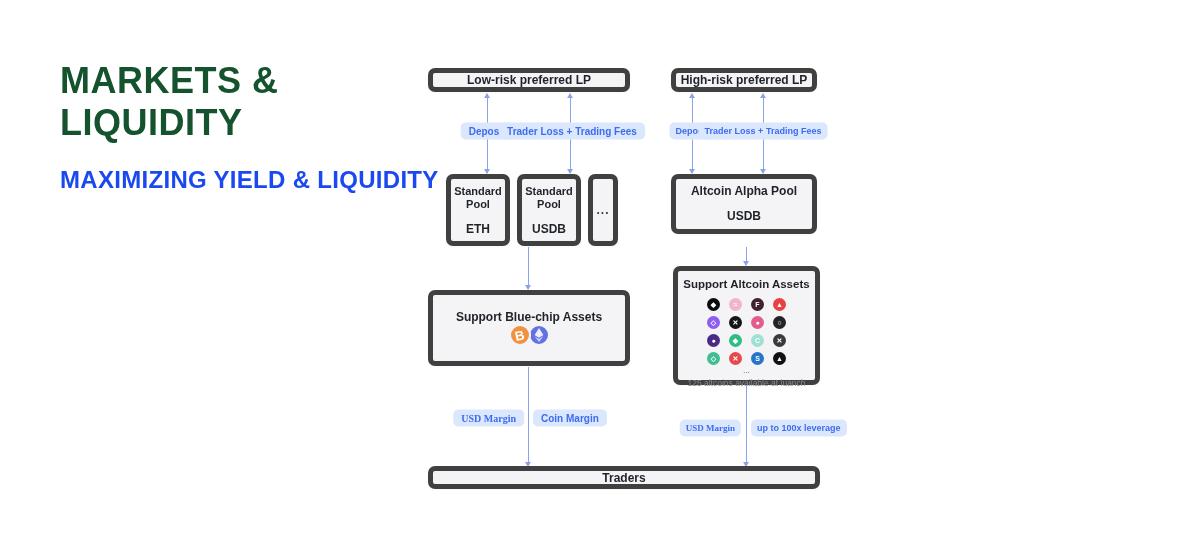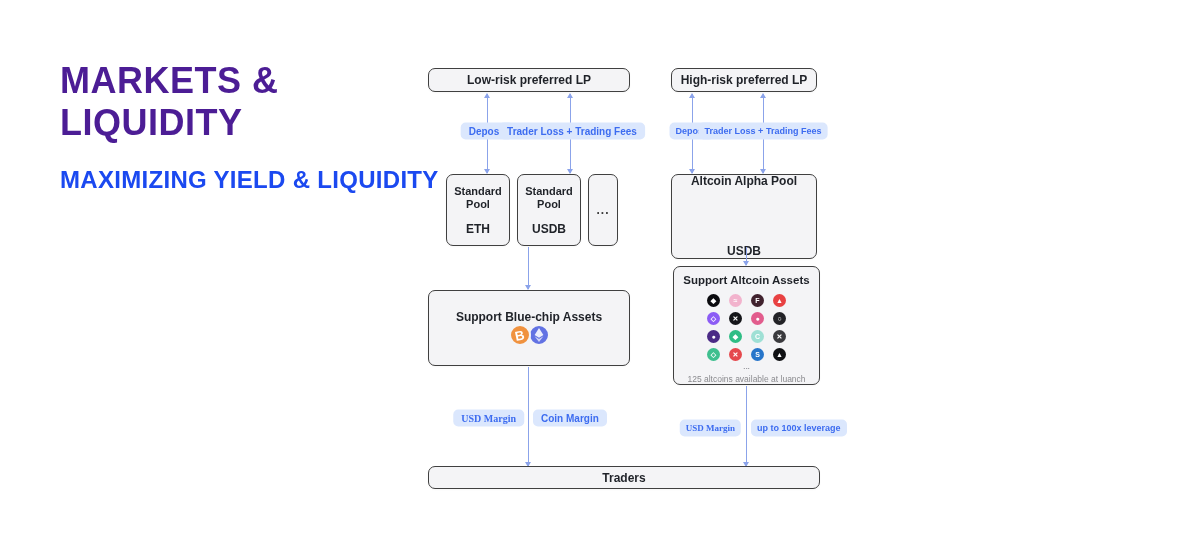--- a/index.html
+++ b/index.html
@@ -4,32 +4,32 @@
 <style>
   * { margin:0; padding:0; box-sizing:border-box; }
   html,body { background:#ffffff; }
   .slide {
     position:relative; width:1200px; height:545px; background:#ffffff;
     font-family:"Liberation Sans", sans-serif; overflow:hidden;
   }
   
   .title {
     position:absolute; left:60px; top:60px;
-    font-size:36px; line-height:42px; font-weight:800; color:#4c1d95; letter-spacing:.5px;
+    font-size:36px; line-height:42px; font-weight:800; color:#14532d; letter-spacing:.5px;
   }
   .subtitle {
     position:absolute; left:60px; top:166px;
     font-size:24px; font-weight:800; color:#1b49f0; letter-spacing:.3px;
   }
   .logo { position:absolute; left:38px; top:478px; display:flex; align-items:center; }
   .logo-text { font-size:38px; font-weight:800; color:#1c49e0; letter-spacing:-1px; }
   .logo-mark { margin-left:3px; margin-top:4px; }
   
   .gbox {
-    position:absolute; background:#f4f4f6; border:1px solid #404040; border-radius:7px;
+    position:absolute; background:#f4f4f6; border:5px solid #404040; border-radius:7px;
     color:#1f2228; font-weight:700; display:flex; flex-direction:column;
     align-items:center; justify-content:center; text-align:center;
     box-shadow:0 1px 2px rgba(0,0,0,.03);
   }
   .hdr { font-size:12px; flex-direction:row; }
   .pool { font-size:11px; line-height:13px; }
   .pool .asset { margin-top:12px; font-size:12px; }
   .dots { font-size:12px; color:#3a3a3a; letter-spacing:1px; }
   .pill {
     position:absolute; background:#dbe7fd; color:#3d6cf0; font-weight:700;
@@ -106,21 +106,21 @@
 
   <div class="gbox pool" style="left:446px;top:174px;width:64px;height:72px;padding:0 6px;">
     <div>Standard Pool</div>
     <div class="asset">ETH</div>
   </div>
   <div class="gbox pool" style="left:517px;top:174px;width:64px;height:72px;padding:0 6px;">
     <div>Standard Pool</div>
     <div class="asset">USDB</div>
   </div>
   <div class="gbox dots" style="left:588px;top:174px;width:30px;height:72px;">...</div>
-  <div class="gbox pool" style="left:671px;top:174px;width:146px;height:85px;justify-content:space-between;">
+  <div class="gbox pool" style="left:671px;top:174px;width:146px;height:60px;">
     <div style="font-size:12px;">Altcoin Alpha Pool</div>
     <div class="asset">USDB</div>
   </div>
 
   <div class="vline" style="left:528px;top:247px;height:42px;"></div>
   <div class="vline" style="left:746px;top:247px;height:18px;"></div>
 
   <div class="gbox bluechip" style="left:428px;top:290px;width:202px;height:76px;">
     <div class="bc-title">Support Blue-chip Assets</div>
     <div class="coin-row">

